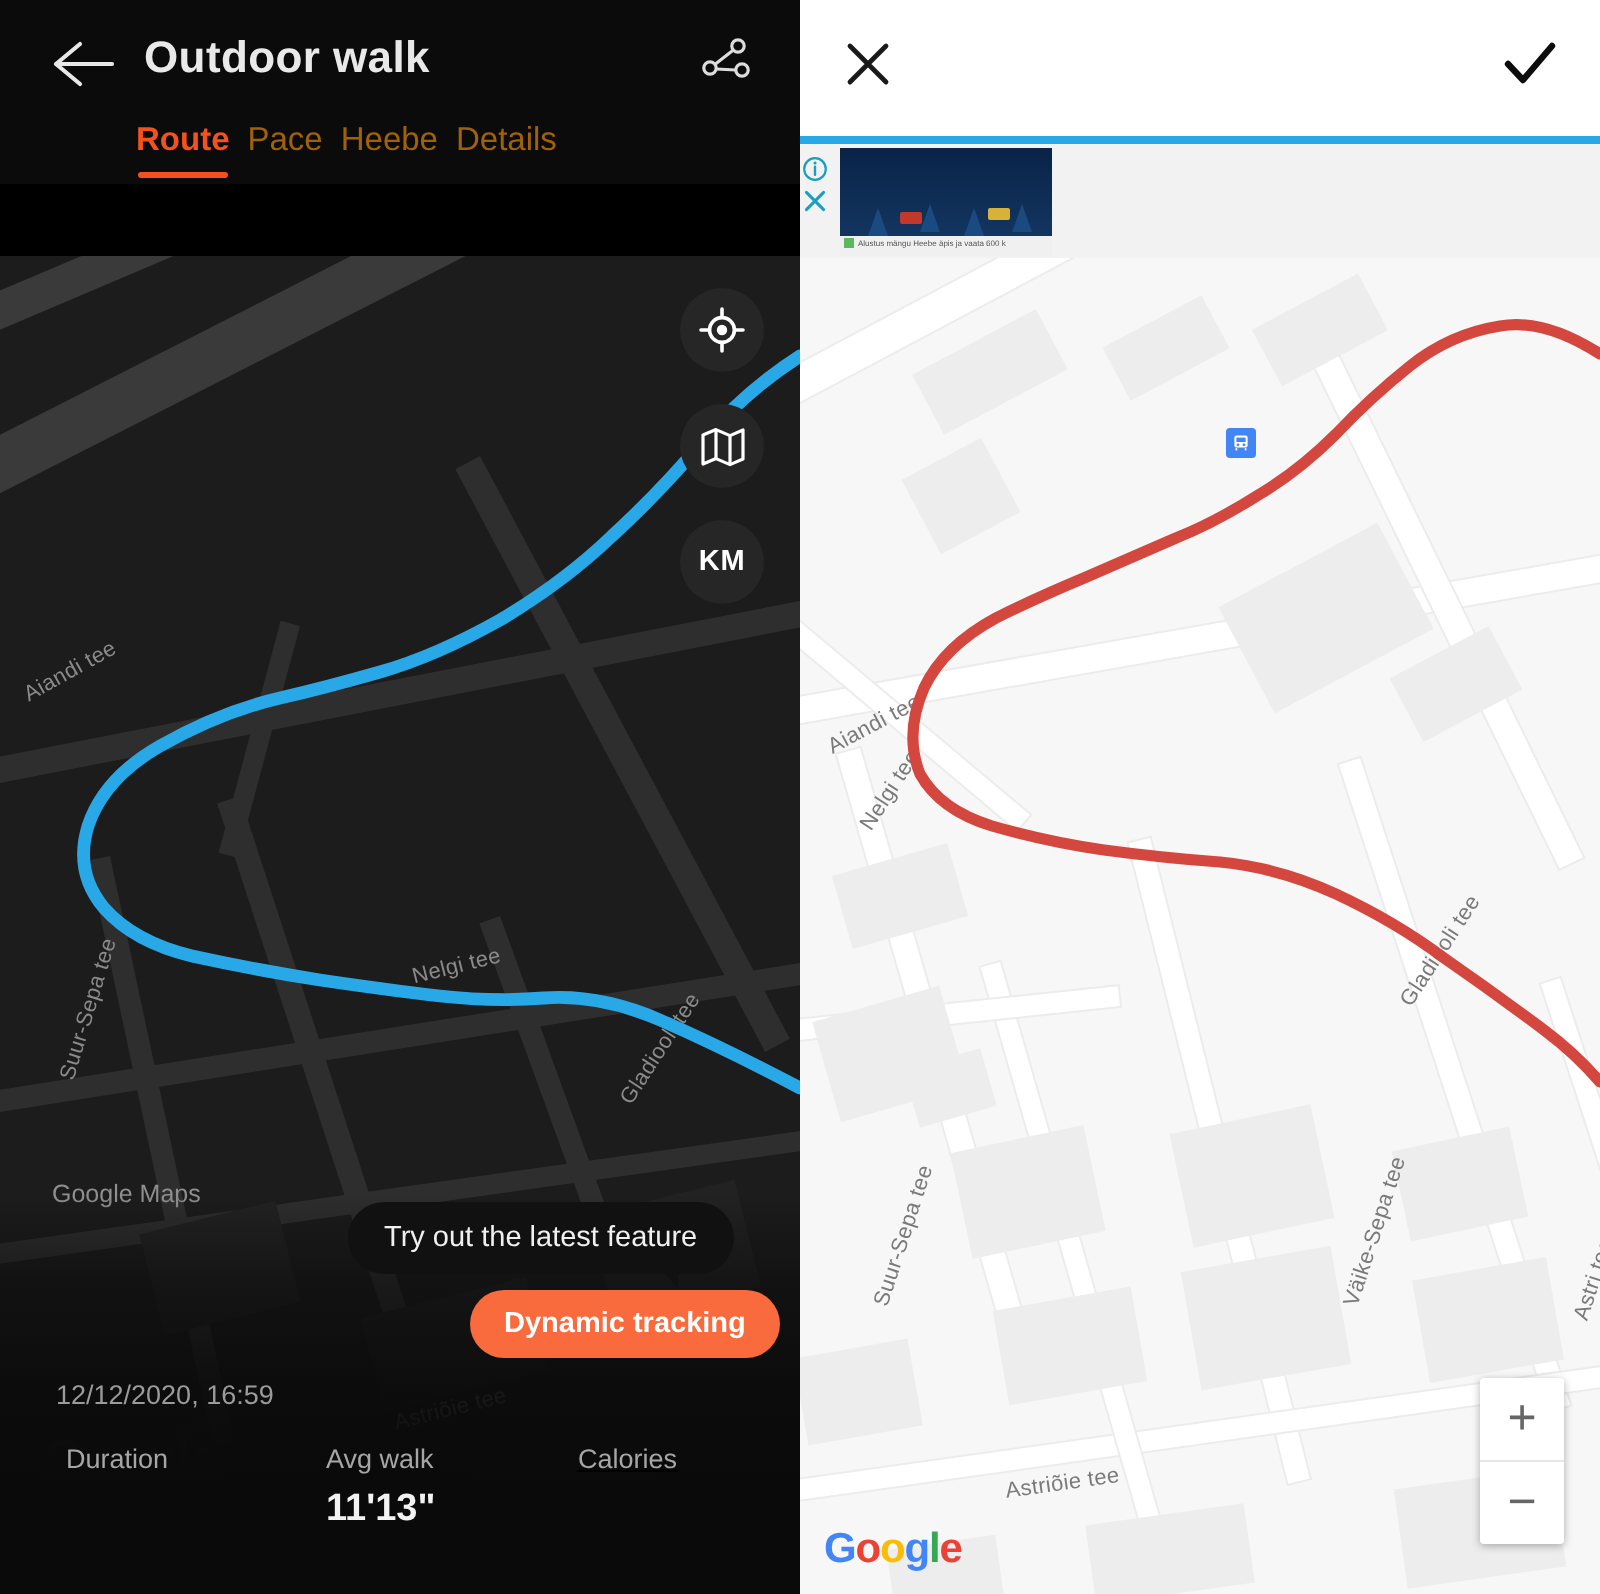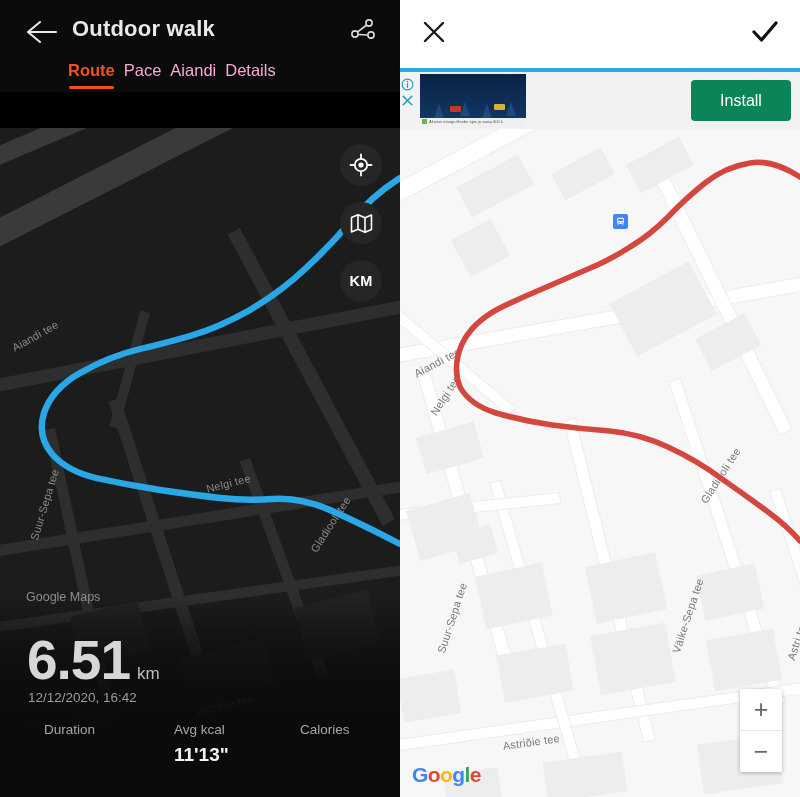--- a/index.html
+++ b/index.html
@@ -63,21 +63,21 @@
   .tabs {
     position: absolute;
     left: 68px;
     top: 61px;
     display: flex;
     gap: 9px;
   }
   .tab {
     position: relative;
     font-size: 16.5px;
-    color: #f9a8d4;
+    color: #a16207;
     padding-bottom: 9px;
     cursor: pointer;
     white-space: nowrap;
   }
   .tab.active {
     color: #f4511e;
     font-weight: bold;
   }
   .tab.active::after {
     content: "";
@@ -211,21 +211,21 @@
   }
   .timestamp {
     position: absolute;
     left: 28px;
     top: 93px;
     font-size: 13.5px;
     color: #9b9b9b;
   }
   .metrics {
     position: absolute;
-    left: 16px;
+    left: 5px;
     top: 125px;
     width: 400px;
     display: flex;
   }
   .metric {
     flex: 1;
     padding-left: 28px;
     box-sizing: border-box;
   }
   .metric:nth-child(2) { padding-left: 14px; }
@@ -532,21 +532,21 @@
           <circle cx="21" cy="7" r="3.1" stroke="#dcdcdc" stroke-width="1.6" fill="none"></circle>
           <circle cx="7" cy="18" r="3.1" stroke="#dcdcdc" stroke-width="1.6" fill="none"></circle>
           <circle cx="23" cy="19" r="3.1" stroke="#dcdcdc" stroke-width="1.6" fill="none"></circle>
           <path d="M9.4 16.2 L18.7 9 M10.1 18.5 L19.9 19" stroke="#dcdcdc" stroke-width="1.6" fill="none"></path>
         </svg>
       </div>
 
       <div class="tabs">
         <div class="tab active">Route</div>
         <div class="tab">Pace</div>
-        <div class="tab">Aiandi</div>
+        <div class="tab">Heebe</div>
         <div class="tab">Details</div>
       </div>
     </div>
 
     <div class="dark-map">
 
       <div class="road major" style="left:-60px; top:120px; width:520px; height:26px; transform:rotate(-27deg);"></div>
       <div class="road" style="left:-40px; top:258px; width:470px; height:13px; transform:rotate(-11deg);"></div>
       <div class="road" style="left:240px; top:100px; width:330px; height:14px; transform:rotate(62deg);"></div>
       <div class="road" style="left:120px; top:270px; width:300px; height:12px; transform:rotate(72deg);"></div>
@@ -592,39 +592,37 @@
         </div>
         <div class="ctrl-btn">
           <span class="km-text">KM</span>
         </div>
       </div>
     </div>
 
     <div class="stats-overlay"></div>
 
     <div class="stats-content">
-      <div class="distance-row">
-        <span class="distance-value">6.51</span>
-        <span class="distance-unit">km</span>
-      </div>
-      <div class="timestamp">12/12/2020, 16:42</div>
+      <div class="timestamp">12/12/2020, 16:59</div>
       <div class="metrics">
         <div class="metric">
           <div class="metric-label">Duration</div>
         </div>
         <div class="metric">
-          <div class="metric-label">Avg kcal</div>
+          <div class="metric-label">Avg walk</div>
           <div class="metric-value">11'13"</div>
         </div>
         <div class="metric">
           <div class="metric-label">Calories</div>
         </div>
       </div>
     </div>
 
+    <div class="tooltip-bubble">Try out the latest feature</div>
+    <div class="tracking-pill">Dynamic tracking</div>
   </div>
 
   <div class="right-panel">
 
     <div class="rd-header">
       <div class="rd-close">
         <svg width="28" height="28" viewBox="0 0 28 28">
           <path d="M5 5 L23 23 M23 5 L5 23" stroke="#1a1a1a" stroke-width="2.4" stroke-linecap="round"></path>
         </svg>
       </div>
@@ -654,21 +652,20 @@
         <div class="tree" style="left:40px; bottom:12px;"></div>
         <div class="tree" style="left:62px;"></div>
         <div class="tree" style="left:86px; bottom:12px;"></div>
         <div class="veh" style="left:30px; bottom:16px; background:#c0392b;"></div>
         <div class="veh" style="left:74px; bottom:18px; background:#d8b13a;"></div>
         <div class="caption">
           <span class="ad-caption-badge"></span><span>Alustus mängu Heebe äpis ja vaata 600 k</span>
         </div>
       </div>
 
-      <div class="install-btn">Install</div>
     </div>
 
     <div class="light-map">
 
       <div class="road major" style="left:-70px; top:90px; width:530px; height:17px; transform:rotate(-28deg);"></div>
       <div class="road major" style="left:-60px; top:230px; width:500px; height:13px; transform:rotate(-10deg);"></div>
       <div class="road major" style="left:30px; top:245px; width:330px; height:12px; transform:rotate(74deg);"></div>
       <div class="road major" style="left:175px; top:290px; width:330px; height:11px; transform:rotate(76deg);"></div>
       <div class="road major" style="left:280px; top:250px; width:340px; height:11px; transform:rotate(72deg);"></div>
       <div class="road major" style="left:-30px; top:615px; width:480px; height:10px; transform:rotate(-8deg);"></div>

